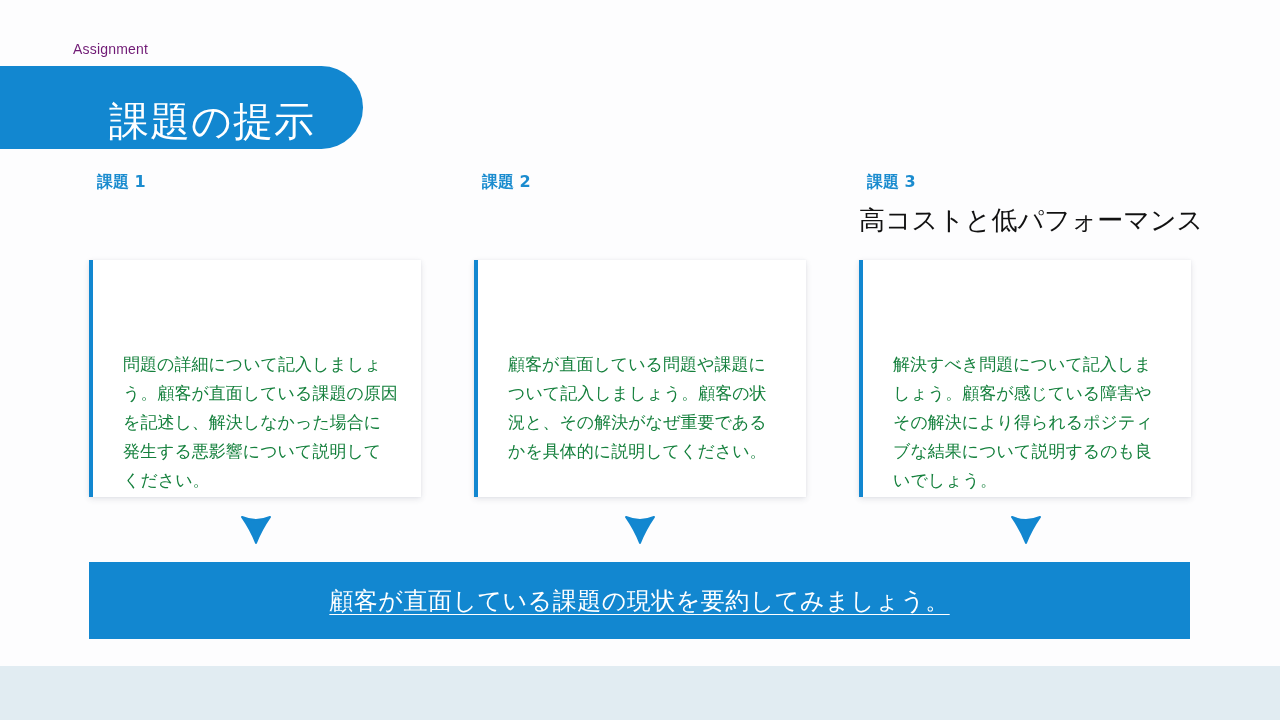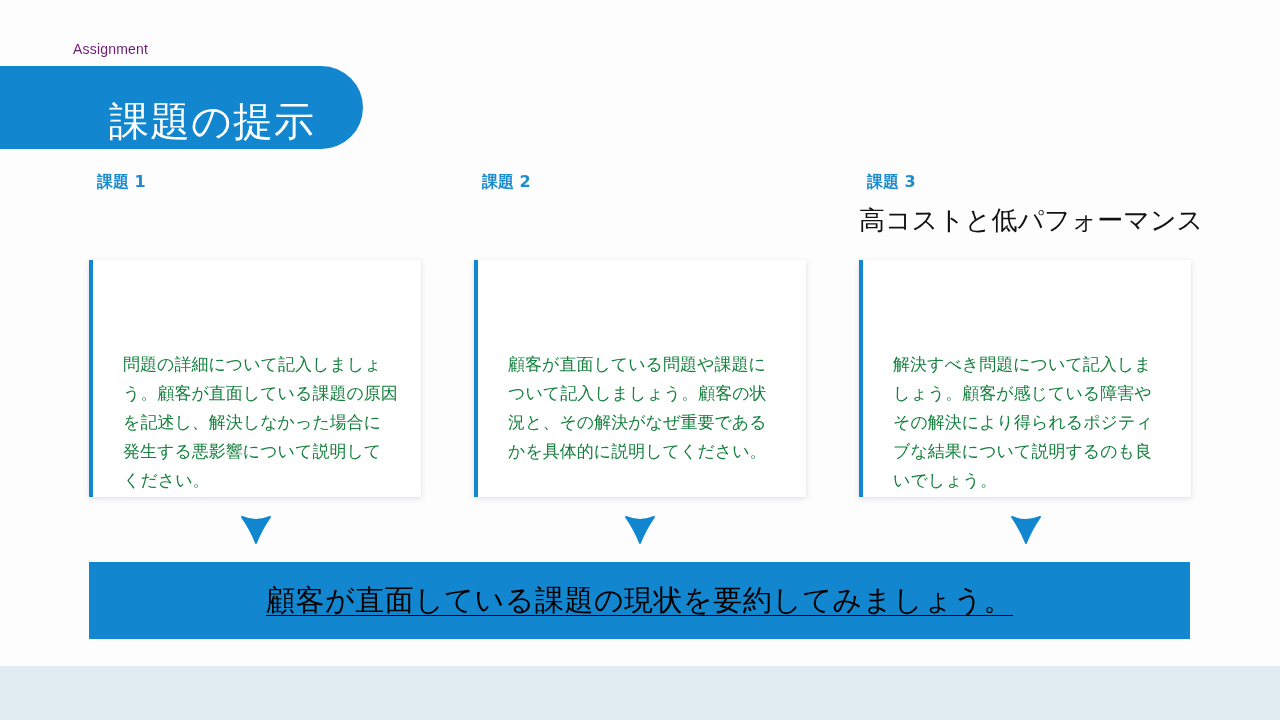--- a/index.html
+++ b/index.html
@@ -49,21 +49,21 @@
     .arrow {
       position: absolute; top: 514px; width: 34px; height: 32px;
     }
     .summary-bar {
       position: absolute; left: 89px; top: 562px;
       width: 1101px; height: 77px;
       background: #1287d0;
       display: flex; align-items: center; justify-content: center;
     }
     .summary-bar .summary-text {
-      font-size: 29px; color: #000000;
+      font-size: 24px; color: #ffffff;
       text-decoration: underline; text-underline-offset: 5px;
       text-decoration-thickness: 1px;
       letter-spacing: 0.5px;
     }
     .footer-band {
       position: absolute; left: 0; top: 666px; width: 1280px; height: 54px;
       background: #e1ecf2;
     }
   </style>
 </head>

